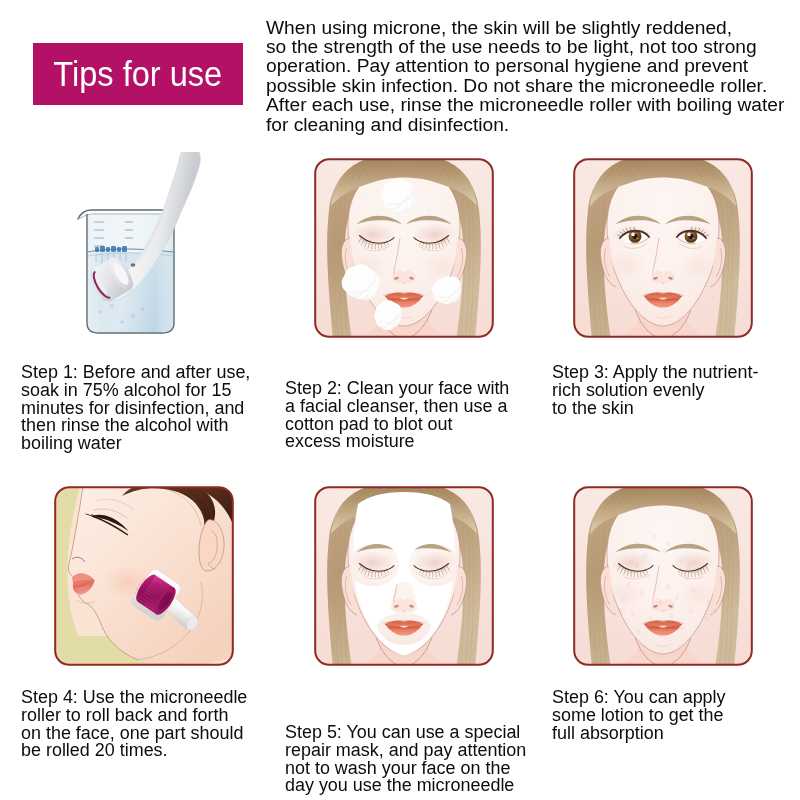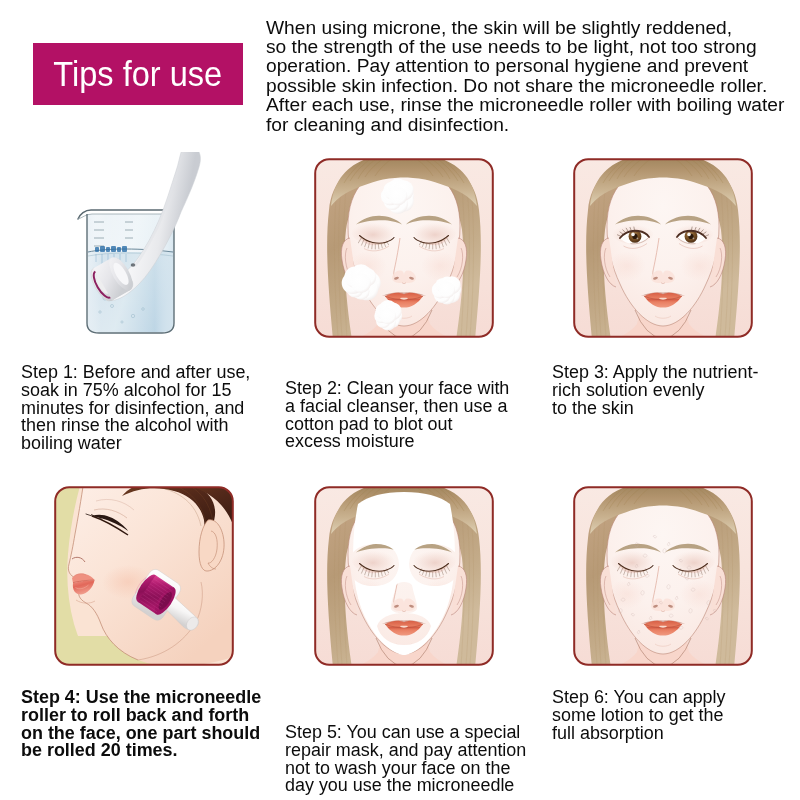--- a/index.html
+++ b/index.html
@@ -580,21 +580,21 @@
               <line x1="-8" y1="18" x2="20" y2="18"></line>
       <line x1="-7.4" y1="22" x2="19.6" y2="22"></line>
               <line x1="-6" y1="26" x2="19" y2="26"></line>
     </g>
     <path d="M-16 -2 C-19 4 -19 16 -16 22" fill="none" stroke="#d44b96" stroke-width="0.7" opacity="0.4"></path>
   </g>
 </g>
 <rect x="1.2" y="1.2" width="177.6" height="177.6" rx="14" ry="14" fill="none" stroke="#8f2b26" stroke-width="2"></rect>
 </svg>
 </div>
-  <div class="capt" style="left:21px;top:689px;width:270px;font-weight:bold;">Step 4: Use the microneedle
+  <div class="capt" style="left:21px;top:689px;width:270px;">Step 4: Use the microneedle
 roller to roll back and forth
 on the face, one part should
 be rolled 20 times.</div>
   <div class="imgbox" style="left:314px;top:486px;">
       <svg viewBox="0 0 180 180" width="180" height="180">
 <defs>
   <clipPath id="C5">
             <rect x="1" y="1" width="178" height="178" rx="14" ry="14"></rect>
           </clipPath>
   <linearGradient id="bg5" x1="0" y1="0" x2="0" y2="1">

